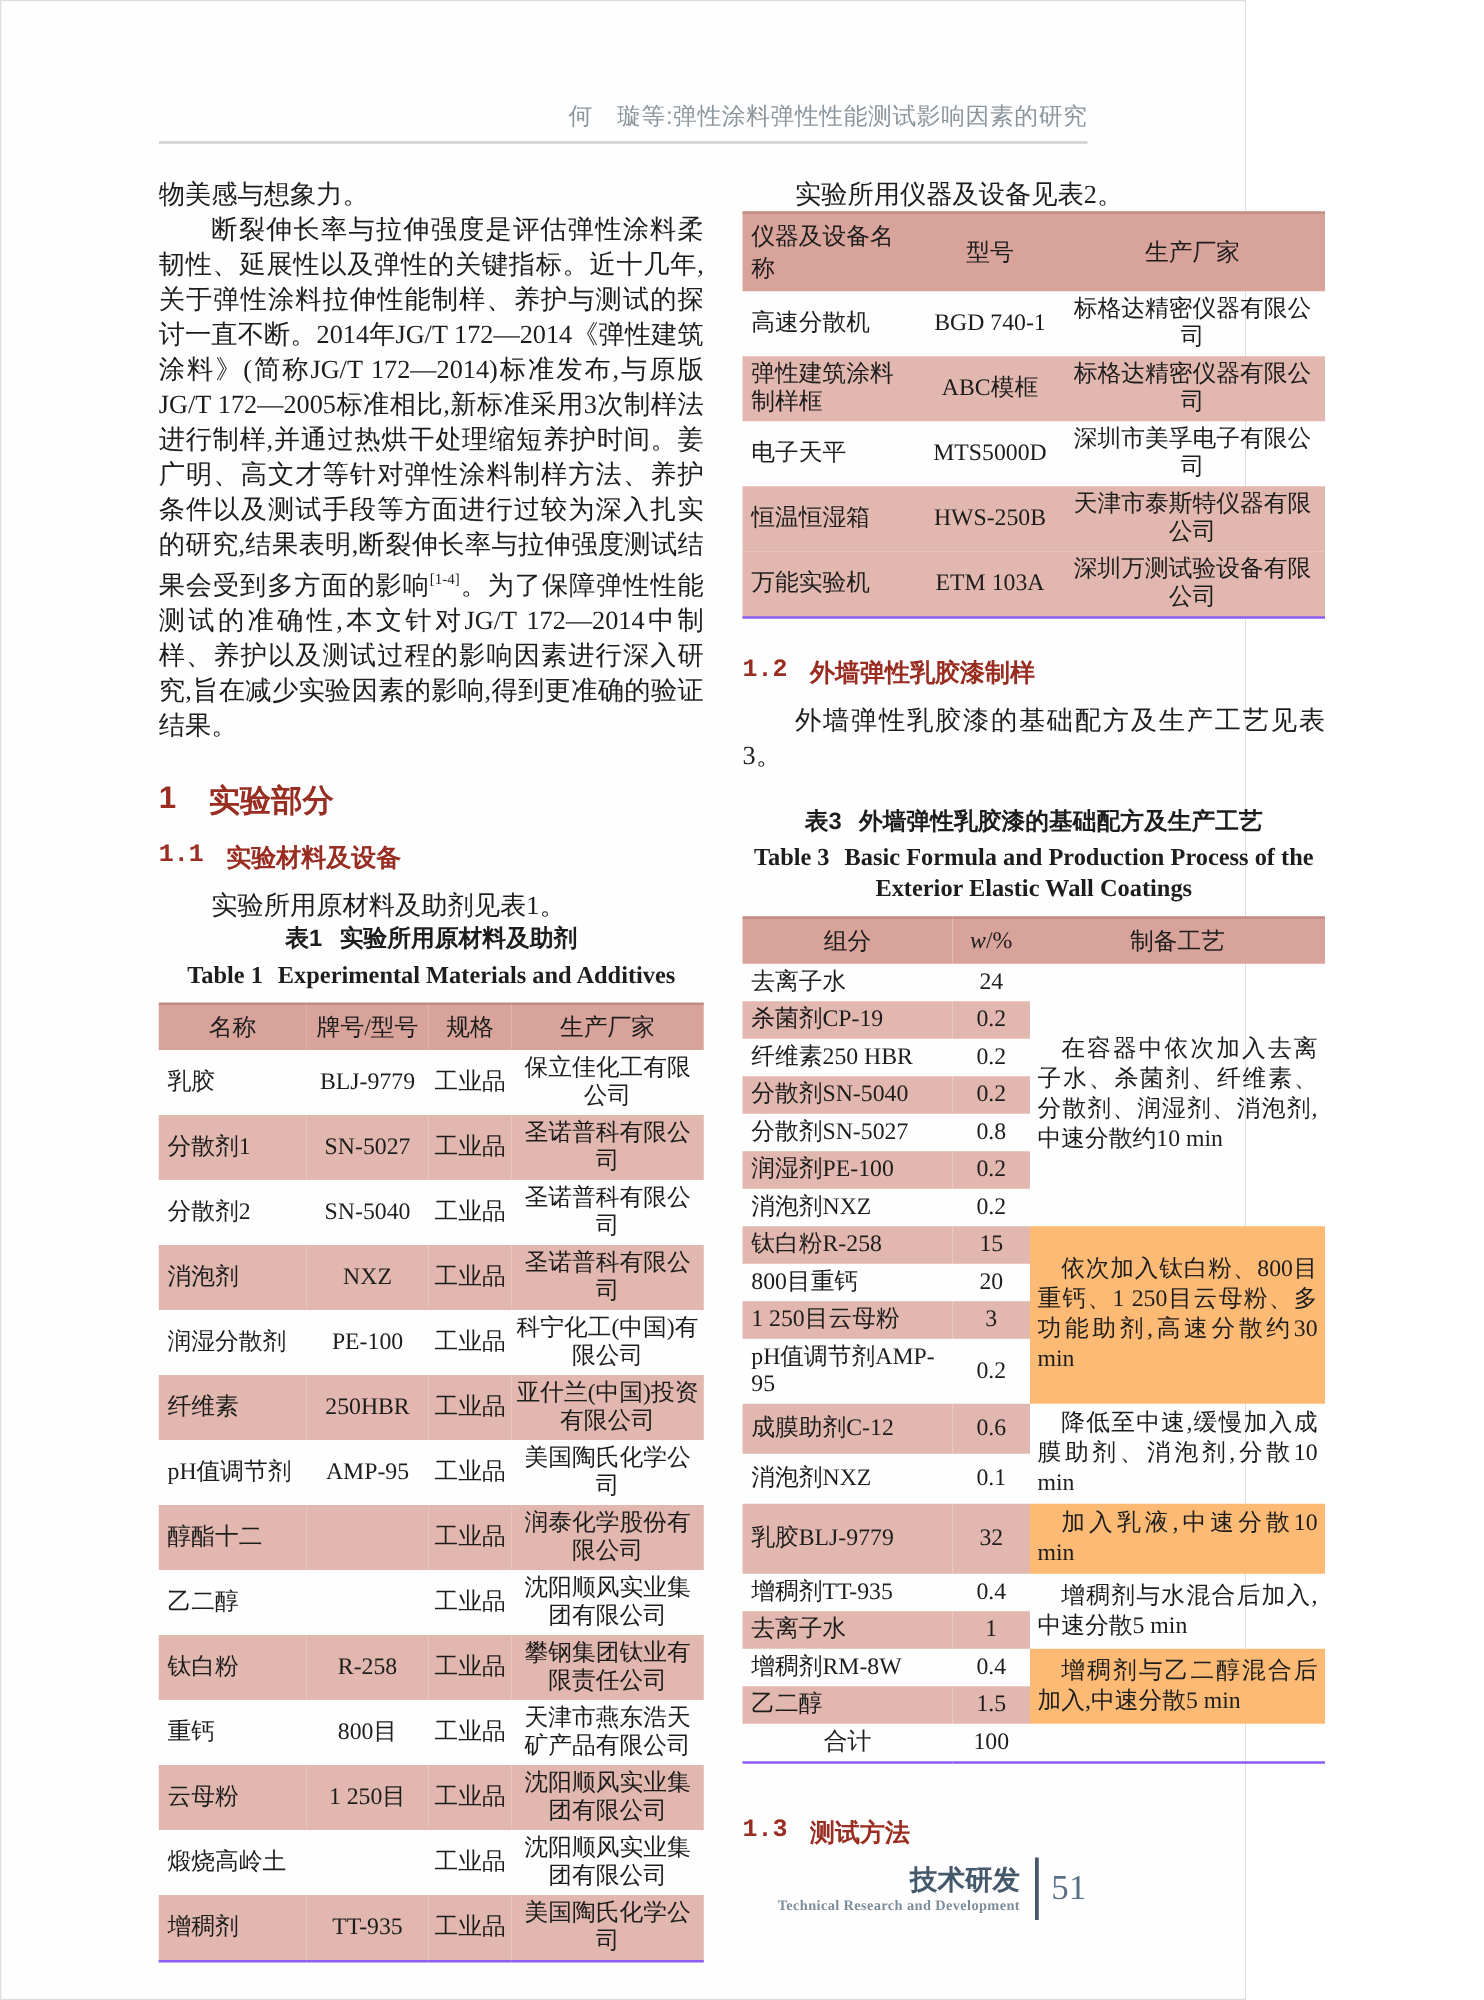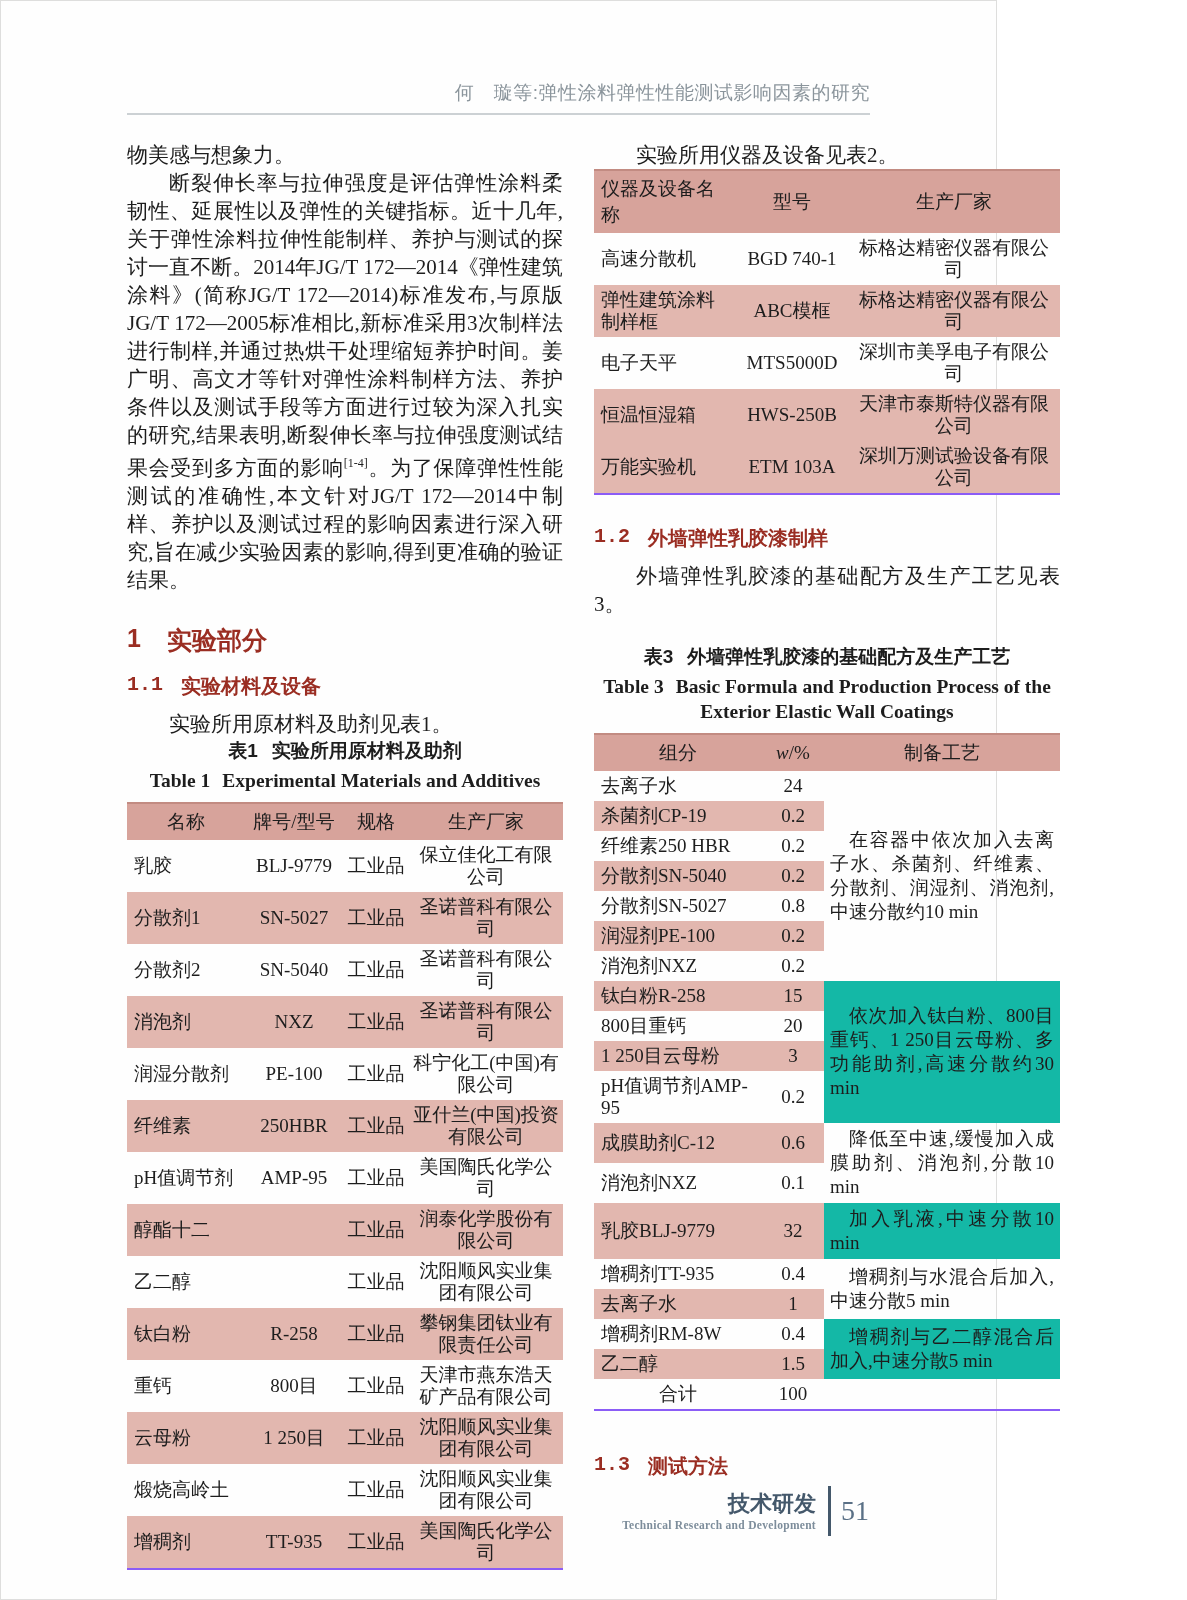--- a/index.html
+++ b/index.html
@@ -43,21 +43,21 @@
   }
   td{padding:4px 4px;line-height:22px;vertical-align:middle;}
   .cl{text-align:left;padding-left:7px;}
   .cc{text-align:center;}
   tr.shaded td{background:#e2b7af;}
   .shaded-c{background:#e2b7af;}
   .proc{
     text-align:justify;line-height:24px;padding:4px 6px;vertical-align:middle;
     text-indent:1em;
   }
-  .proc-shaded{background:#14b8a6;}
+  .proc-shaded{background:#fdba74;}
   .ital{font-style:italic;}
   .footer{
     position:absolute;right:128px;bottom:64px;display:flex;align-items:center;
   }
   .footer-text{text-align:right;}
   .f-zh{font-family:"Liberation Sans", sans-serif;font-weight:bold;font-size:22px;
         color:#44586b;line-height:24px;}
   .f-en{font-family:"Liberation Serif", serif;font-weight:bold;font-size:11.5px;
         color:#7d8d9b;letter-spacing:.3px;margin-top:3px;}
   .f-sep{width:3px;height:50px;background:#44586b;margin:0 10px 0 12px;}

